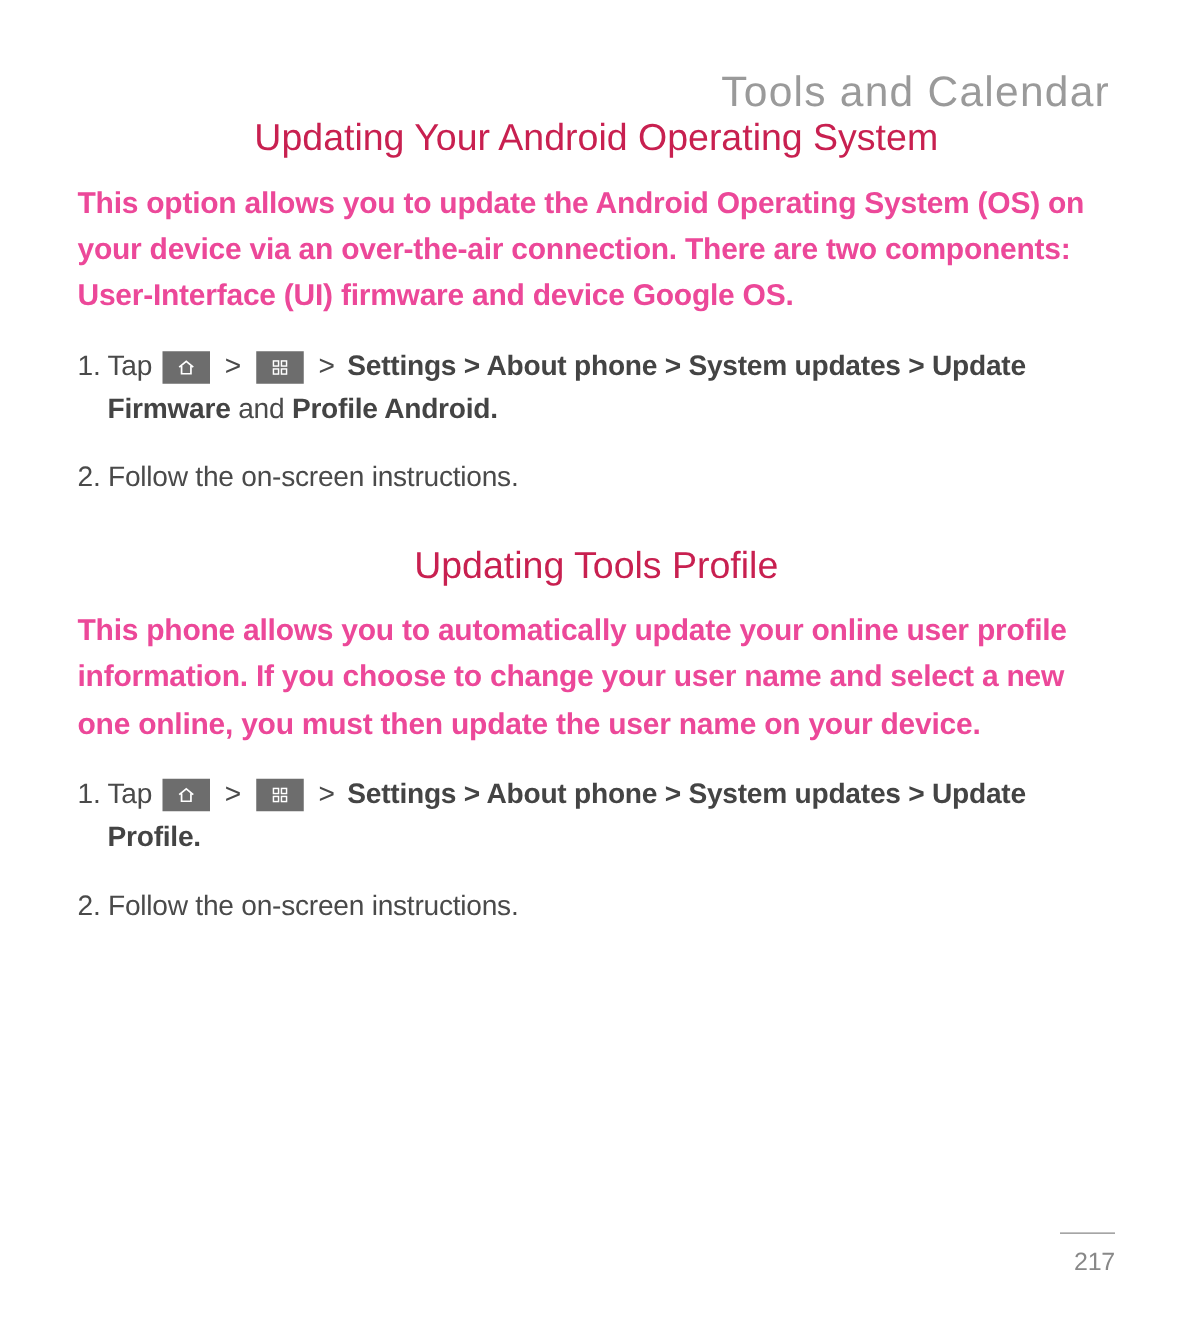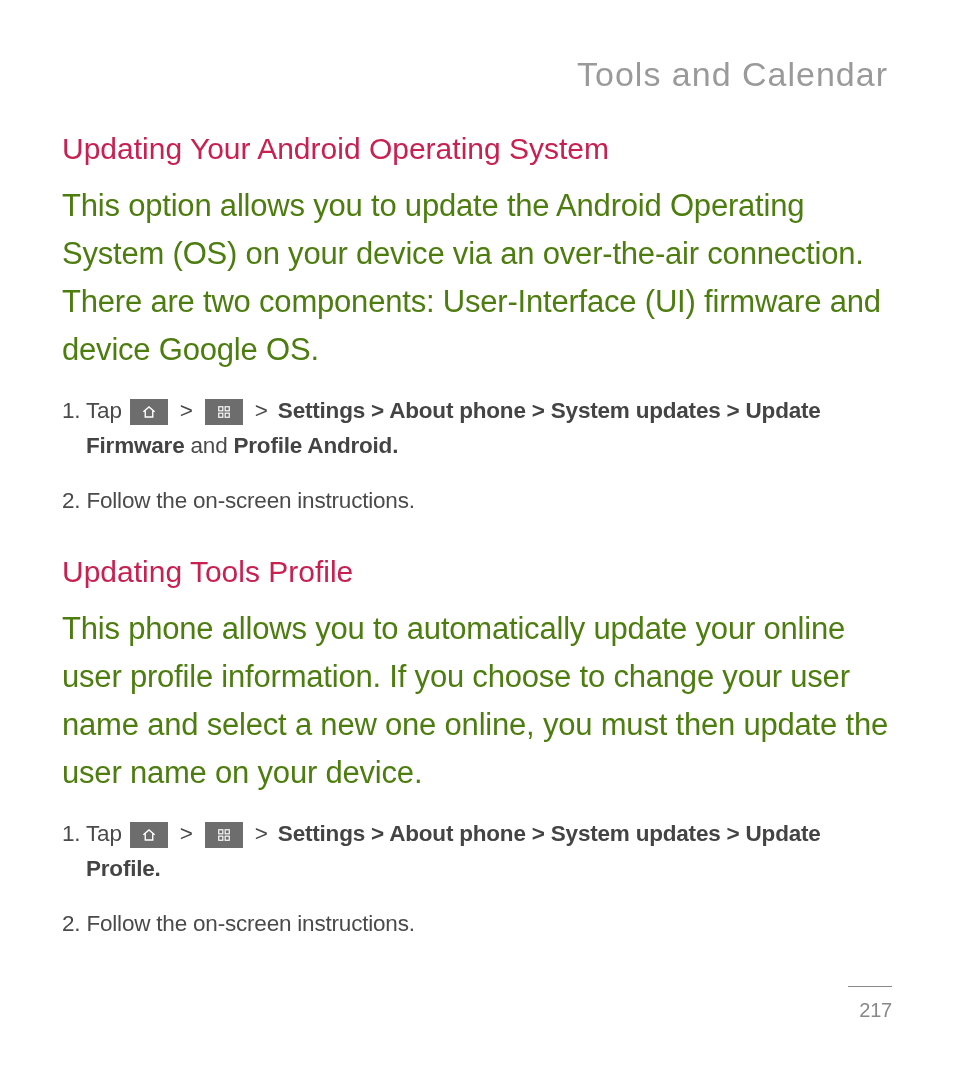--- a/index.html
+++ b/index.html
@@ -17,36 +17,36 @@
       padding: 55px 62px 0 62px;
       font-weight: 300;
       letter-spacing: -0.2px;
     }
     .header-title {
       text-align: right;
       font-size: 34px;
       color: #9a9a9a;
       font-weight: 300;
       letter-spacing: 1px;
-      margin-bottom: 38px;
       margin-right: 4px;
     }
     .section-heading {
       color: #c82050;
       font-size: 30px;
       font-weight: 500;
       margin-bottom: 16px;
       letter-spacing: 0px;
+      text-align: center;
     }
     .body-text {
-      color: #4d7c0f;
-      font-size: 31px;
+      color: #ec4899;
+      font-size: 24px;
       line-height: 1.55;
       margin-bottom: 20px;
-      font-weight: 400;
+      font-weight: 700;
     }
     .step-list {
       list-style: none;
       padding: 0;
       margin-bottom: 36px;
     }
     .step-item {
       color: #4a4a4a;
       font-size: 22.5px;
       line-height: 1.55;

